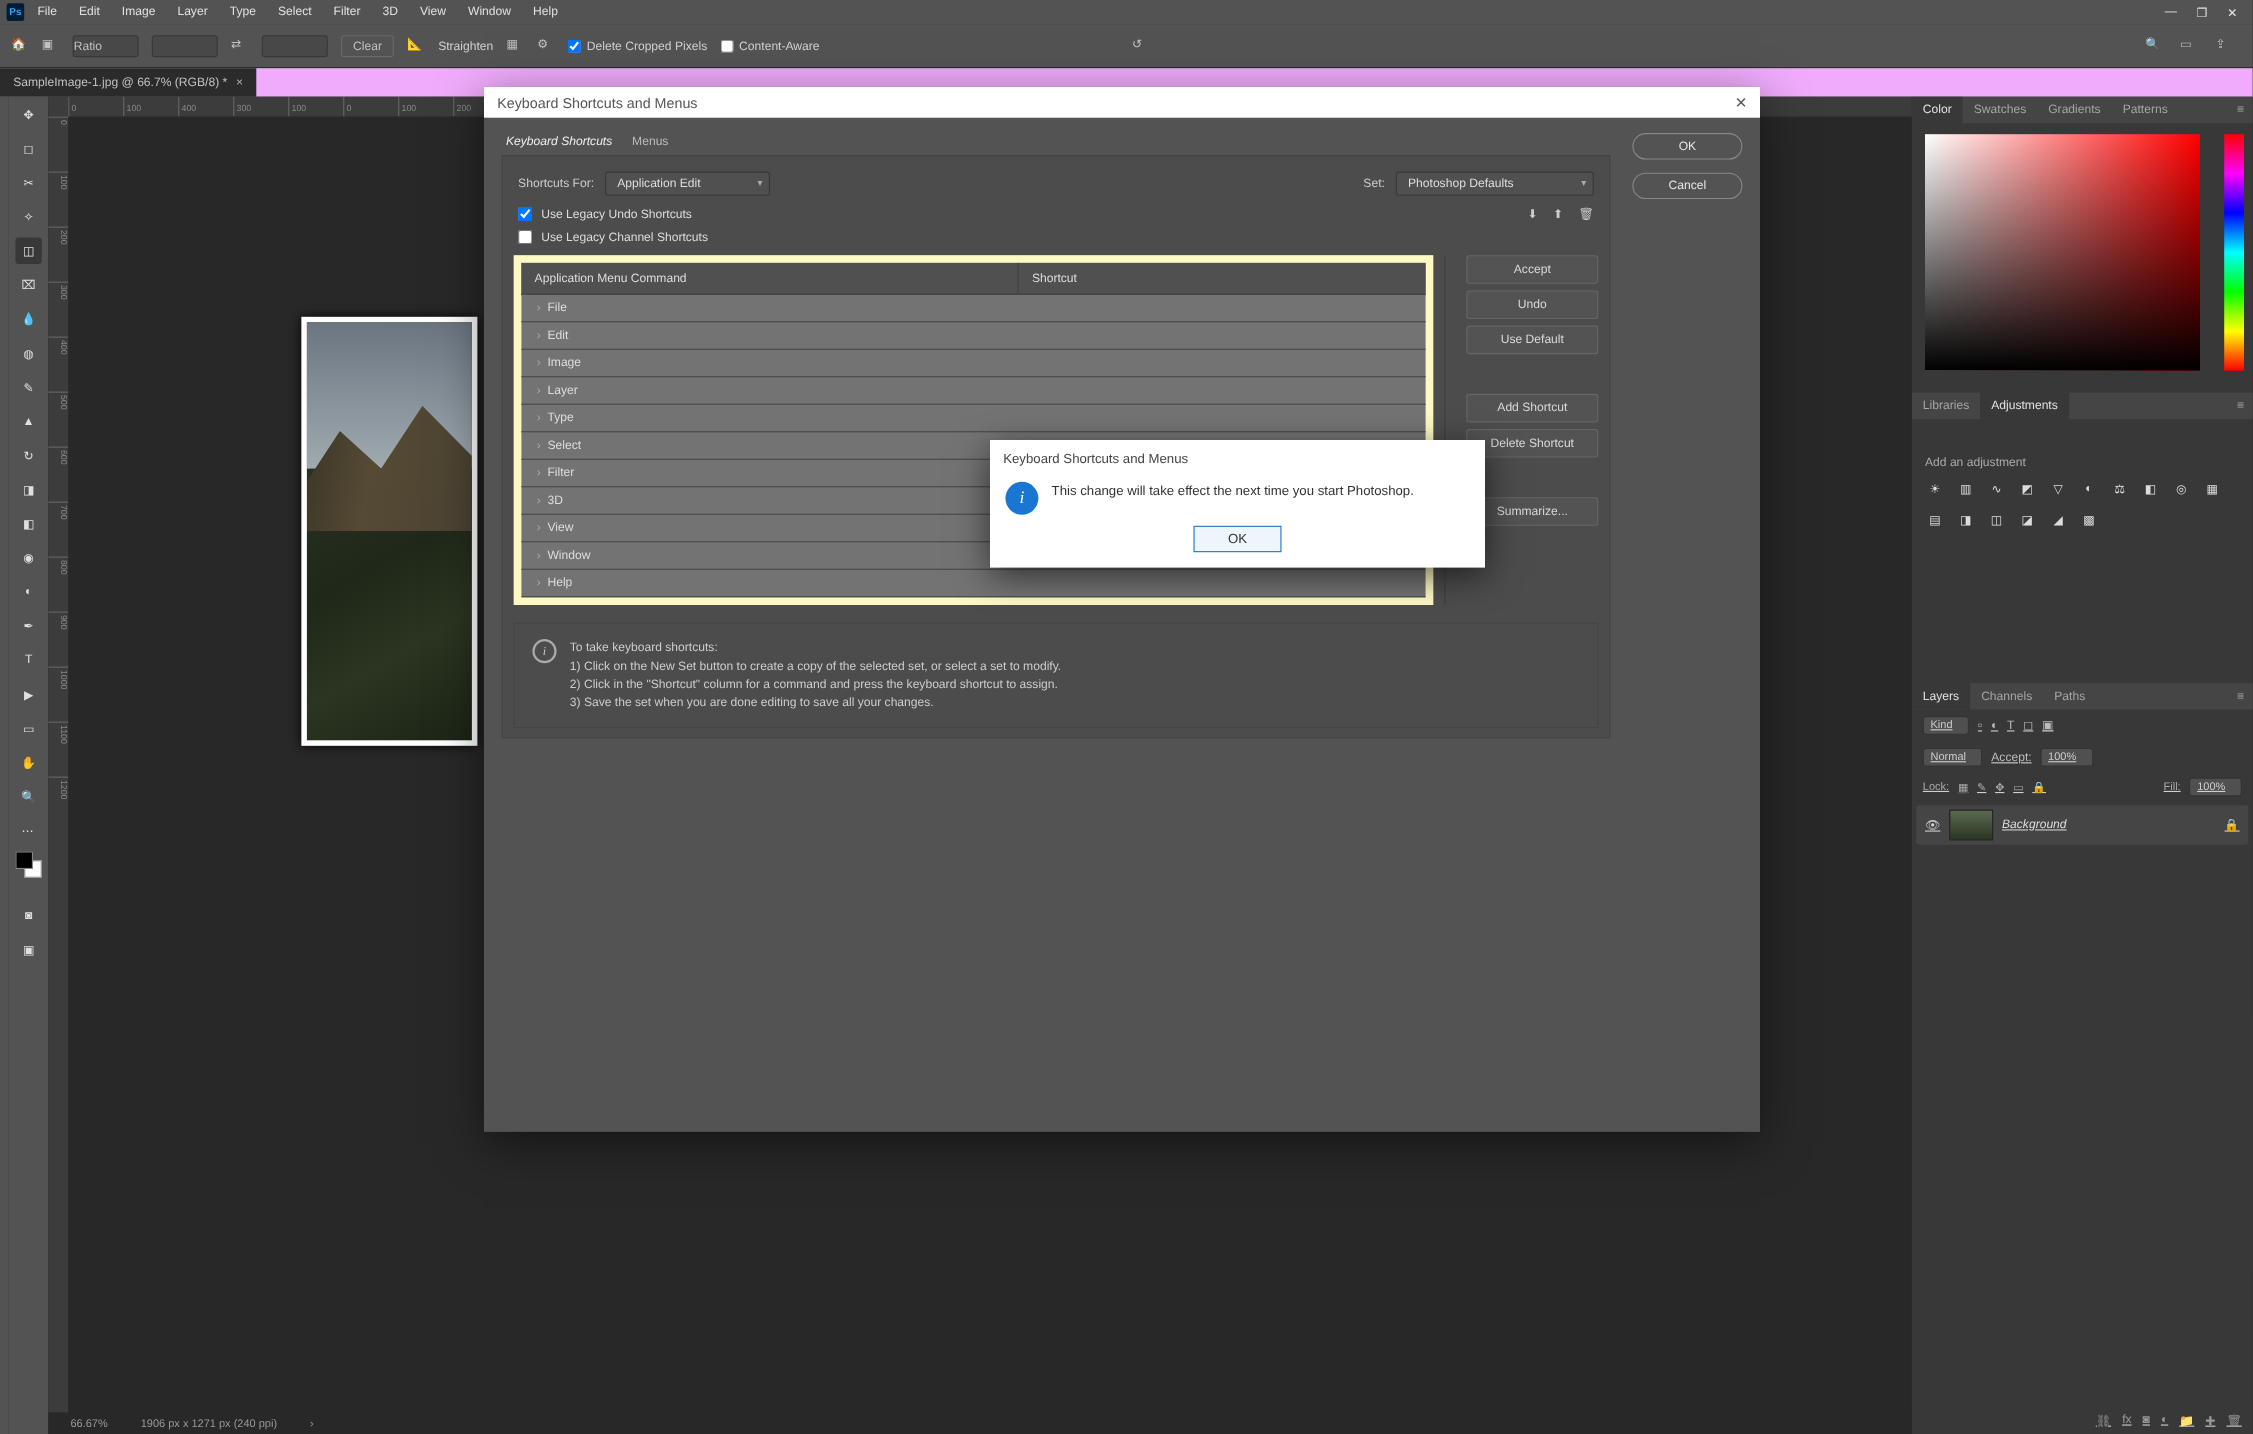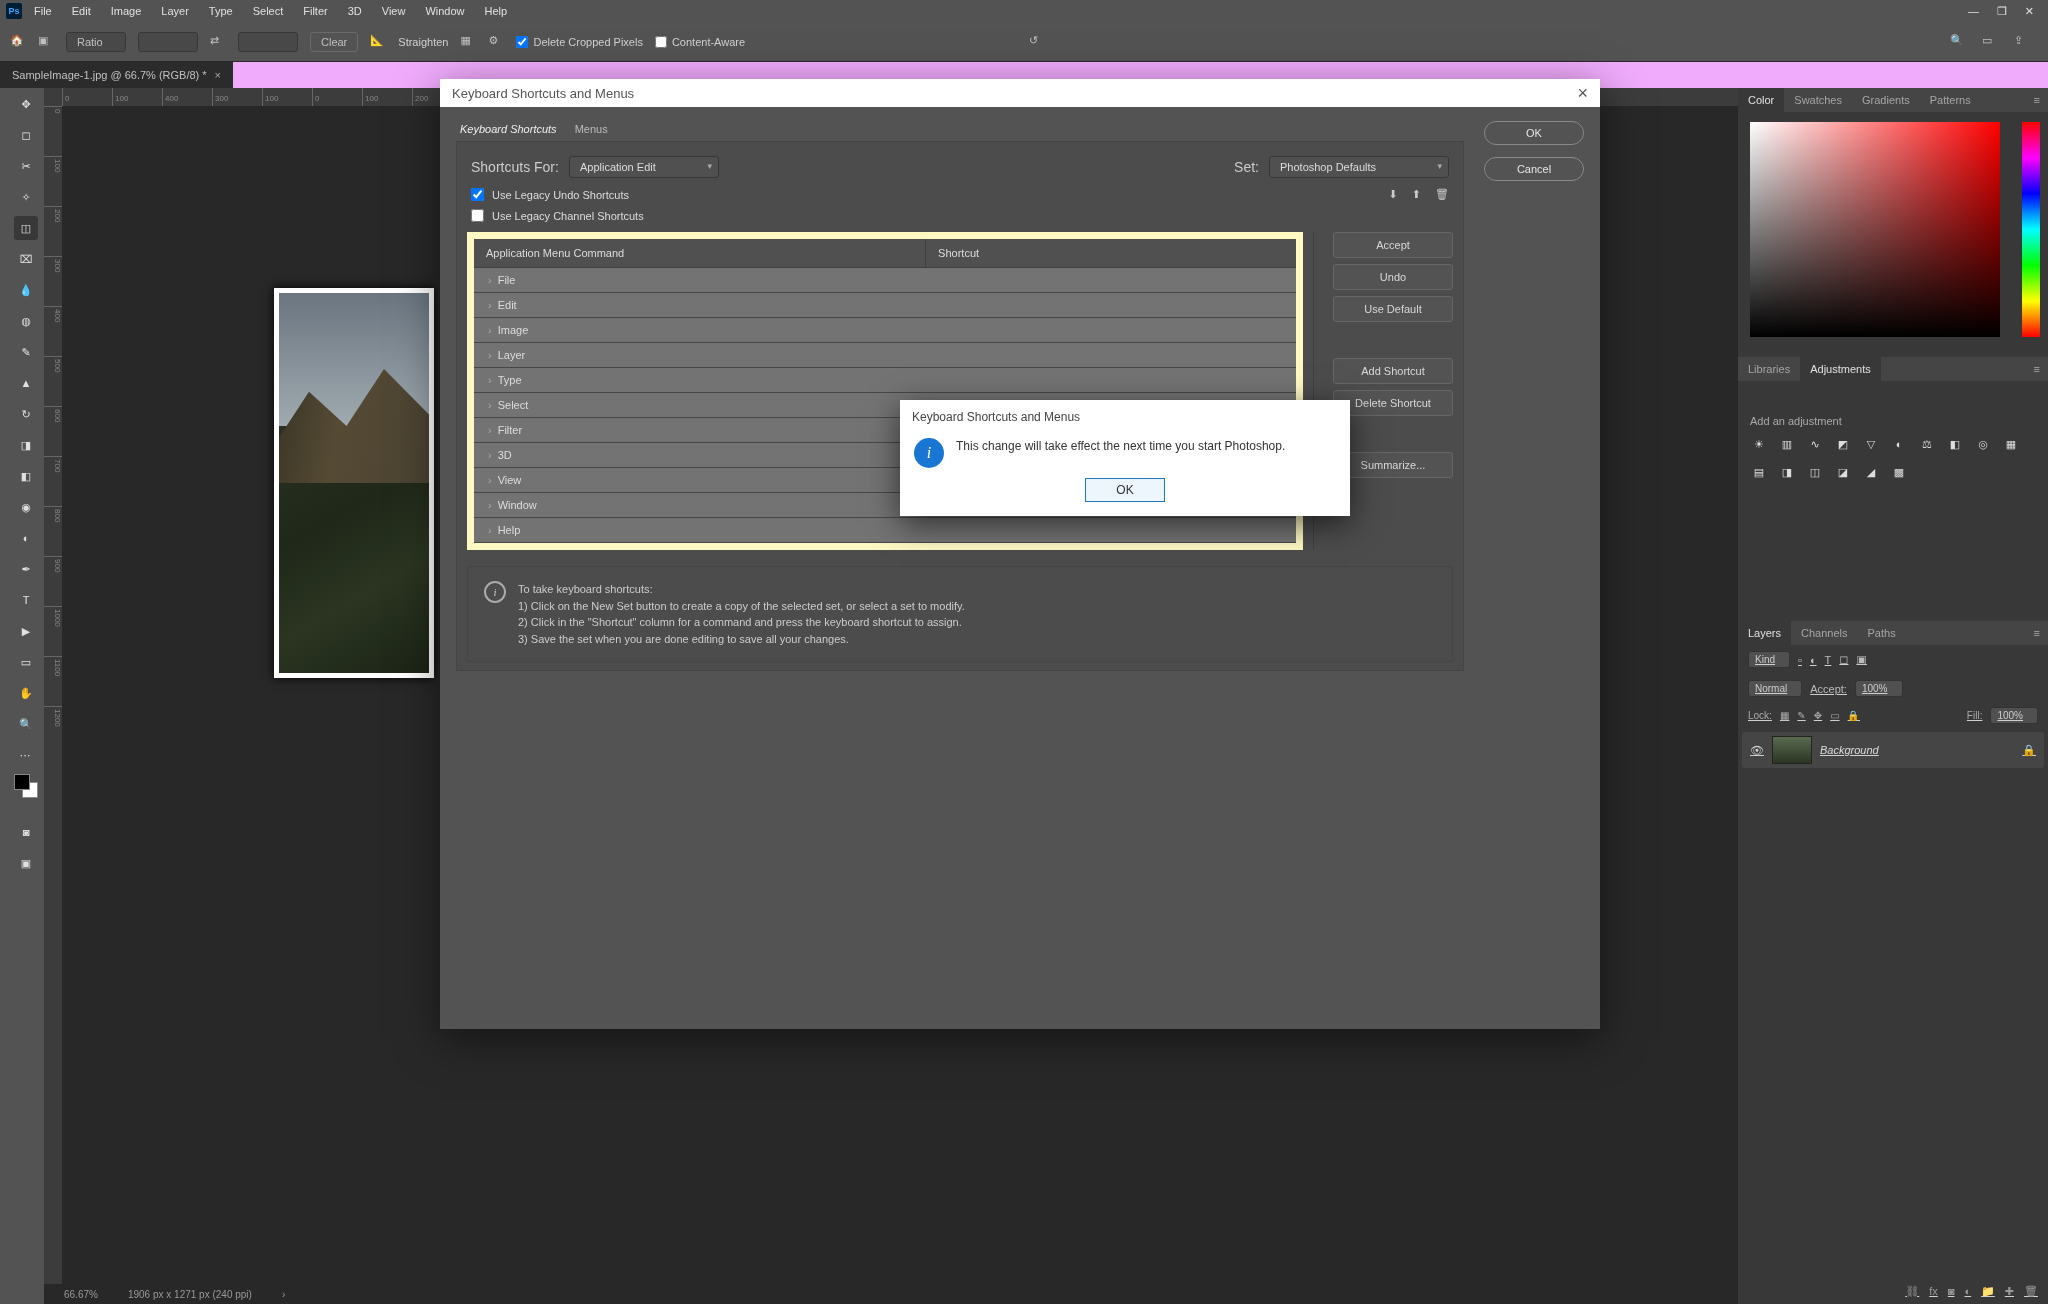--- a/index.html
+++ b/index.html
@@ -6,21 +6,21 @@
 body { background: #323232; color: #d0d0d0; font-size: 11px; overflow: hidden; width: 2048px; height: 1304px; position: relative; }
 
 
 .menubar { height: 22px; background: #535353; display: flex; align-items: center; padding: 0 6px; gap: 4px; }
 .menubar .logo { width: 16px; height: 16px; background: #001e36; color: #31a8ff; font-weight: bold; font-size: 9px; display: flex; align-items: center; justify-content: center; border-radius: 2px; }
 .menubar .m-item { padding: 3px 8px; color: #e0e0e0; cursor: default; }
 .menubar .win-controls { margin-left: auto; display: flex; gap: 18px; color: #e0e0e0; padding-right: 8px; }
 
 
 .optbar { height: 40px; background: #535353; display: flex; align-items: center; gap: 12px; padding: 0 10px; border-bottom: 1px solid #2a2a2a; }
-.optbar .sel { background: #484848; border: 1px solid #383838; padding: 3px 20px 3px 10px; font-size: 11px; color: #c0c0c0; border-radius: 3px; min-width: 60px; }
+.optbar .sel { background: #484848; border: 1px solid #383838; padding: 3px 20px 3px 0; font-size: 11px; color: #c0c0c0; border-radius: 3px; min-width: 60px; }
 .optbar .inp { background: #484848; border: 1px solid #383838; width: 60px; height: 20px; border-radius: 3px; }
 .optbar .btn { background: #535353; border: 1px solid #6a6a6a; padding: 3px 10px; color: #c0c0c0; border-radius: 3px; }
 .optbar .ico { width: 16px; height: 16px; color: #c0c0c0; }
 .optbar .chk { display: flex; align-items: center; gap: 5px; }
 .optbar input[type=checkbox] { width: 12px; height: 12px; }
 .optbar .right { margin-left: auto; display: flex; gap: 16px; align-items: center; padding-right: 8px;}
 
 
 .doc-tabs { height: 26px; background: #f0abfc; display: flex; align-items: center; }
 .doc-tab { background: #2b2b2b; height: 26px; display: flex; align-items: center; padding: 0 12px; gap:8px; color:#c0c0c0;}
@@ -83,21 +83,21 @@
 .dialog1 .titlebar { height:28px; background:#fff; color:#555; display:flex; align-items:center; padding:0 12px; font-size:13px;}
 .dialog1 .titlebar .x { margin-left:auto; font-size:18px; color:#555;}
 .dialog1 .body { padding:10px 16px; display:flex; gap:20px;}
 .dialog1 .leftcol { flex:1;}
 .dialog1 .rightcol { width:100px; display:flex; flex-direction:column; gap:12px; padding-top:4px;}
 .dialog1 .pill-btn { border:1px solid #888; border-radius:14px; padding:5px 0; text-align:center; color:#e5e5e5; background:#535353;}
 .inner-tabs { display:flex; gap:18px; padding:6px 4px; font-size:11px;}
 .inner-tabs span { color:#bbb; }
 .inner-tabs span.active { color:#eee;font-style:italic; }
 .form-row { display:flex; align-items:center; gap:10px; padding:6px 4px;}
-.form-row .lbl { color:#ccc; font-size:14px;}
+.form-row .lbl { color:#ccc; font-size:11px;}
 .form-row .sel2 { background:#505050; border:1px solid #383838; padding:4px 24px 4px 10px; border-radius:3px; color:#ddd; min-width:150px; position:relative;}
 .form-row .sel2::after { content:"▾"; position:absolute; right:6px; color:#aaa; font-size:9px;}
 .chk-row { display:flex; align-items:center; gap:8px; padding:4px 4px; color:#ddd;}
 .iconbar { margin-left:auto; display:flex; gap:14px; color:#ccc;}
 
 .cmd-area { display:flex; gap:10px; margin-top:6px;}
 .cmd-table { flex:1; border:7px solid #fef9c3; background:#737373;}
 .cmd-head { display:flex; background:#505050; border-bottom:1px solid #404040;}
 .cmd-head div { padding:8px 12px; color:#ddd;}
 .cmd-head .c1 { width:55%; border-right:1px solid #404040;}

